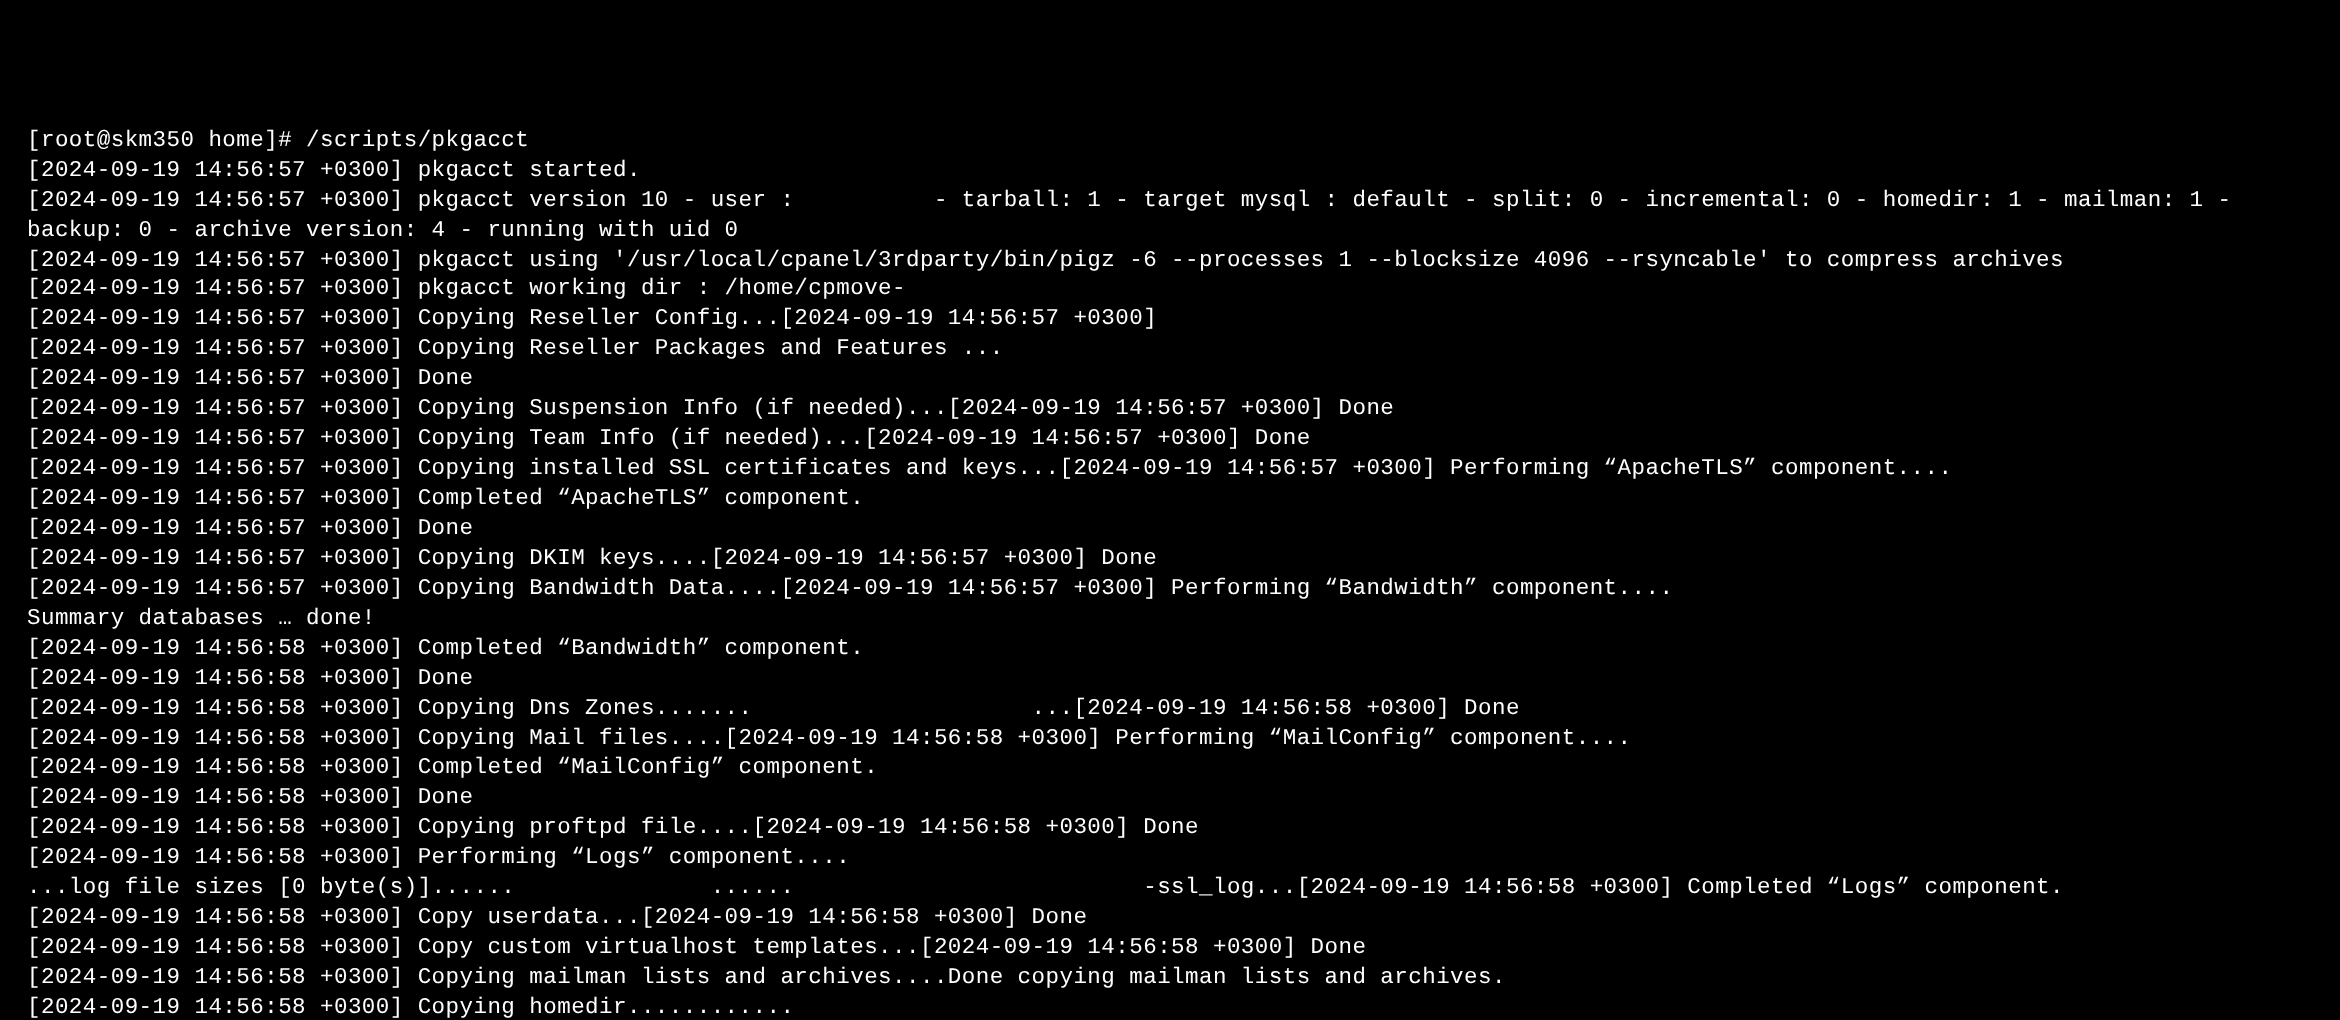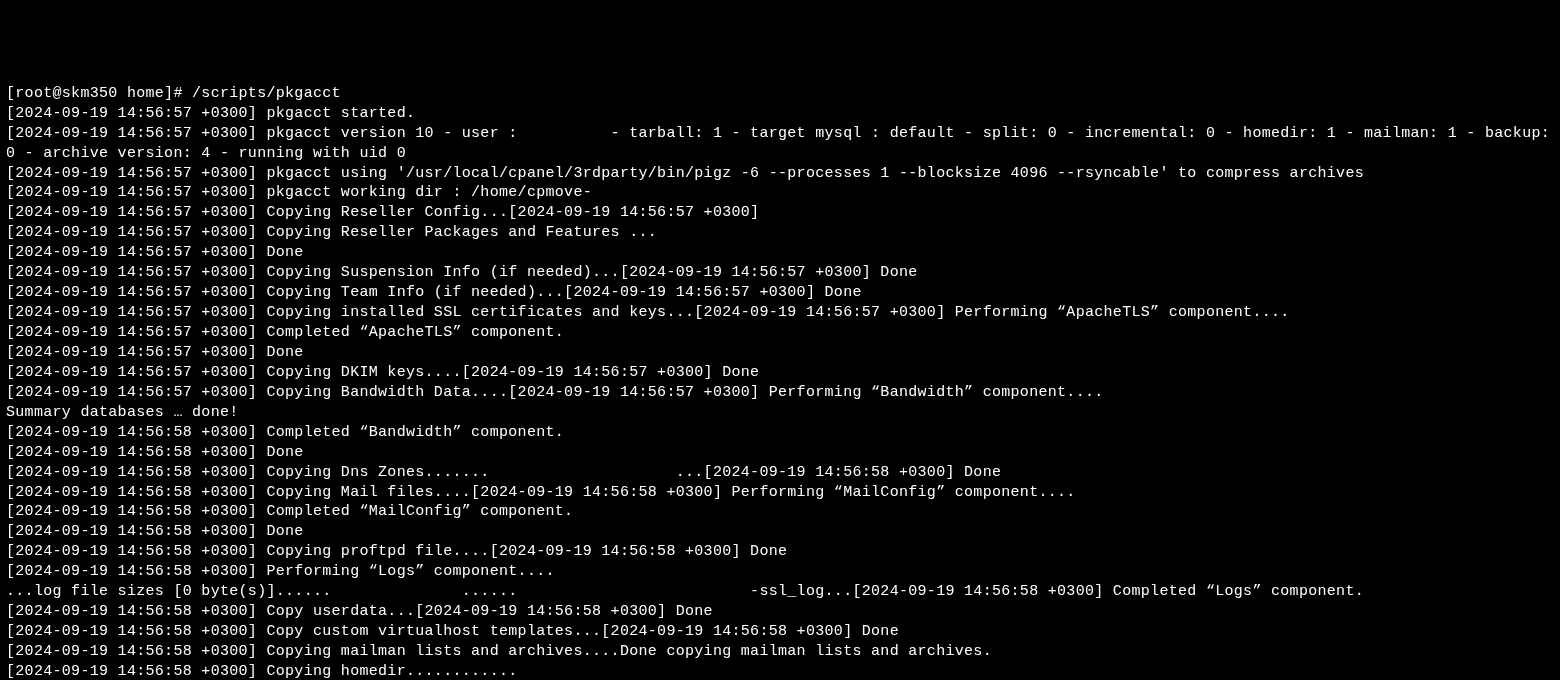--- a/index.html
+++ b/index.html
@@ -13,20 +13,21 @@
       font-family: 'Courier New', Consolas, monospace;
       font-size: 15px;
       line-height: 1.33;
       padding: 4px 6px;
       white-space: pre-wrap;
       word-wrap: break-word;
       letter-spacing: 0.3px;
     }
     .terminal-line {
       display: block;
+      margin-left: 12px;
     }
   </style>
 </head>
 <body>
 
 
 
 <div><span class="terminal-line">[root@skm350 home]# /scripts/pkgacct</span><span id="log-lines"><span class="terminal-line">[2024-09-19 14:56:57 +0300] pkgacct started.</span><span class="terminal-line">[2024-09-19 14:56:57 +0300] pkgacct version 10 - user :          - tarball: 1 - target mysql : default - split: 0 - incremental: 0 - homedir: 1 - mailman: 1 - backup: 0 - archive version: 4 - running with uid 0</span><span class="terminal-line">[2024-09-19 14:56:57 +0300] pkgacct using '/usr/local/cpanel/3rdparty/bin/pigz -6 --processes 1 --blocksize 4096 --rsyncable' to compress archives</span><span class="terminal-line">[2024-09-19 14:56:57 +0300] pkgacct working dir : /home/cpmove-</span><span class="terminal-line">[2024-09-19 14:56:57 +0300] Copying Reseller Config...[2024-09-19 14:56:57 +0300]</span><span class="terminal-line">[2024-09-19 14:56:57 +0300] Copying Reseller Packages and Features ...</span><span class="terminal-line">[2024-09-19 14:56:57 +0300] Done</span><span class="terminal-line">[2024-09-19 14:56:57 +0300] Copying Suspension Info (if needed)...[2024-09-19 14:56:57 +0300] Done</span><span class="terminal-line">[2024-09-19 14:56:57 +0300] Copying Team Info (if needed)...[2024-09-19 14:56:57 +0300] Done</span><span class="terminal-line">[2024-09-19 14:56:57 +0300] Copying installed SSL certificates and keys...[2024-09-19 14:56:57 +0300] Performing “ApacheTLS” component....</span><span class="terminal-line">[2024-09-19 14:56:57 +0300] Completed “ApacheTLS” component.</span><span class="terminal-line">[2024-09-19 14:56:57 +0300] Done</span><span class="terminal-line">[2024-09-19 14:56:57 +0300] Copying DKIM keys....[2024-09-19 14:56:57 +0300] Done</span><span class="terminal-line">[2024-09-19 14:56:57 +0300] Copying Bandwidth Data....[2024-09-19 14:56:57 +0300] Performing “Bandwidth” component....</span><span class="terminal-line">Summary databases … done!</span><span class="terminal-line">[2024-09-19 14:56:58 +0300] Completed “Bandwidth” component.</span><span class="terminal-line">[2024-09-19 14:56:58 +0300] Done</span><span class="terminal-line">[2024-09-19 14:56:58 +0300] Copying Dns Zones.......                    ...[2024-09-19 14:56:58 +0300] Done</span><span class="terminal-line">[2024-09-19 14:56:58 +0300] Copying Mail files....[2024-09-19 14:56:58 +0300] Performing “MailConfig” component....</span><span class="terminal-line">[2024-09-19 14:56:58 +0300] Completed “MailConfig” component.</span><span class="terminal-line">[2024-09-19 14:56:58 +0300] Done</span><span class="terminal-line">[2024-09-19 14:56:58 +0300] Copying proftpd file....[2024-09-19 14:56:58 +0300] Done</span><span class="terminal-line">[2024-09-19 14:56:58 +0300] Performing “Logs” component....</span><span class="terminal-line">...log file sizes [0 byte(s)]......              ......                         -ssl_log...[2024-09-19 14:56:58 +0300] Completed “Logs” component.</span><span class="terminal-line">[2024-09-19 14:56:58 +0300] Copy userdata...[2024-09-19 14:56:58 +0300] Done</span><span class="terminal-line">[2024-09-19 14:56:58 +0300] Copy custom virtualhost templates...[2024-09-19 14:56:58 +0300] Done</span><span class="terminal-line">[2024-09-19 14:56:58 +0300] Copying mailman lists and archives....Done copying mailman lists and archives.</span><span class="terminal-line">[2024-09-19 14:56:58 +0300] Copying homedir............</span></span></div>
 
 

